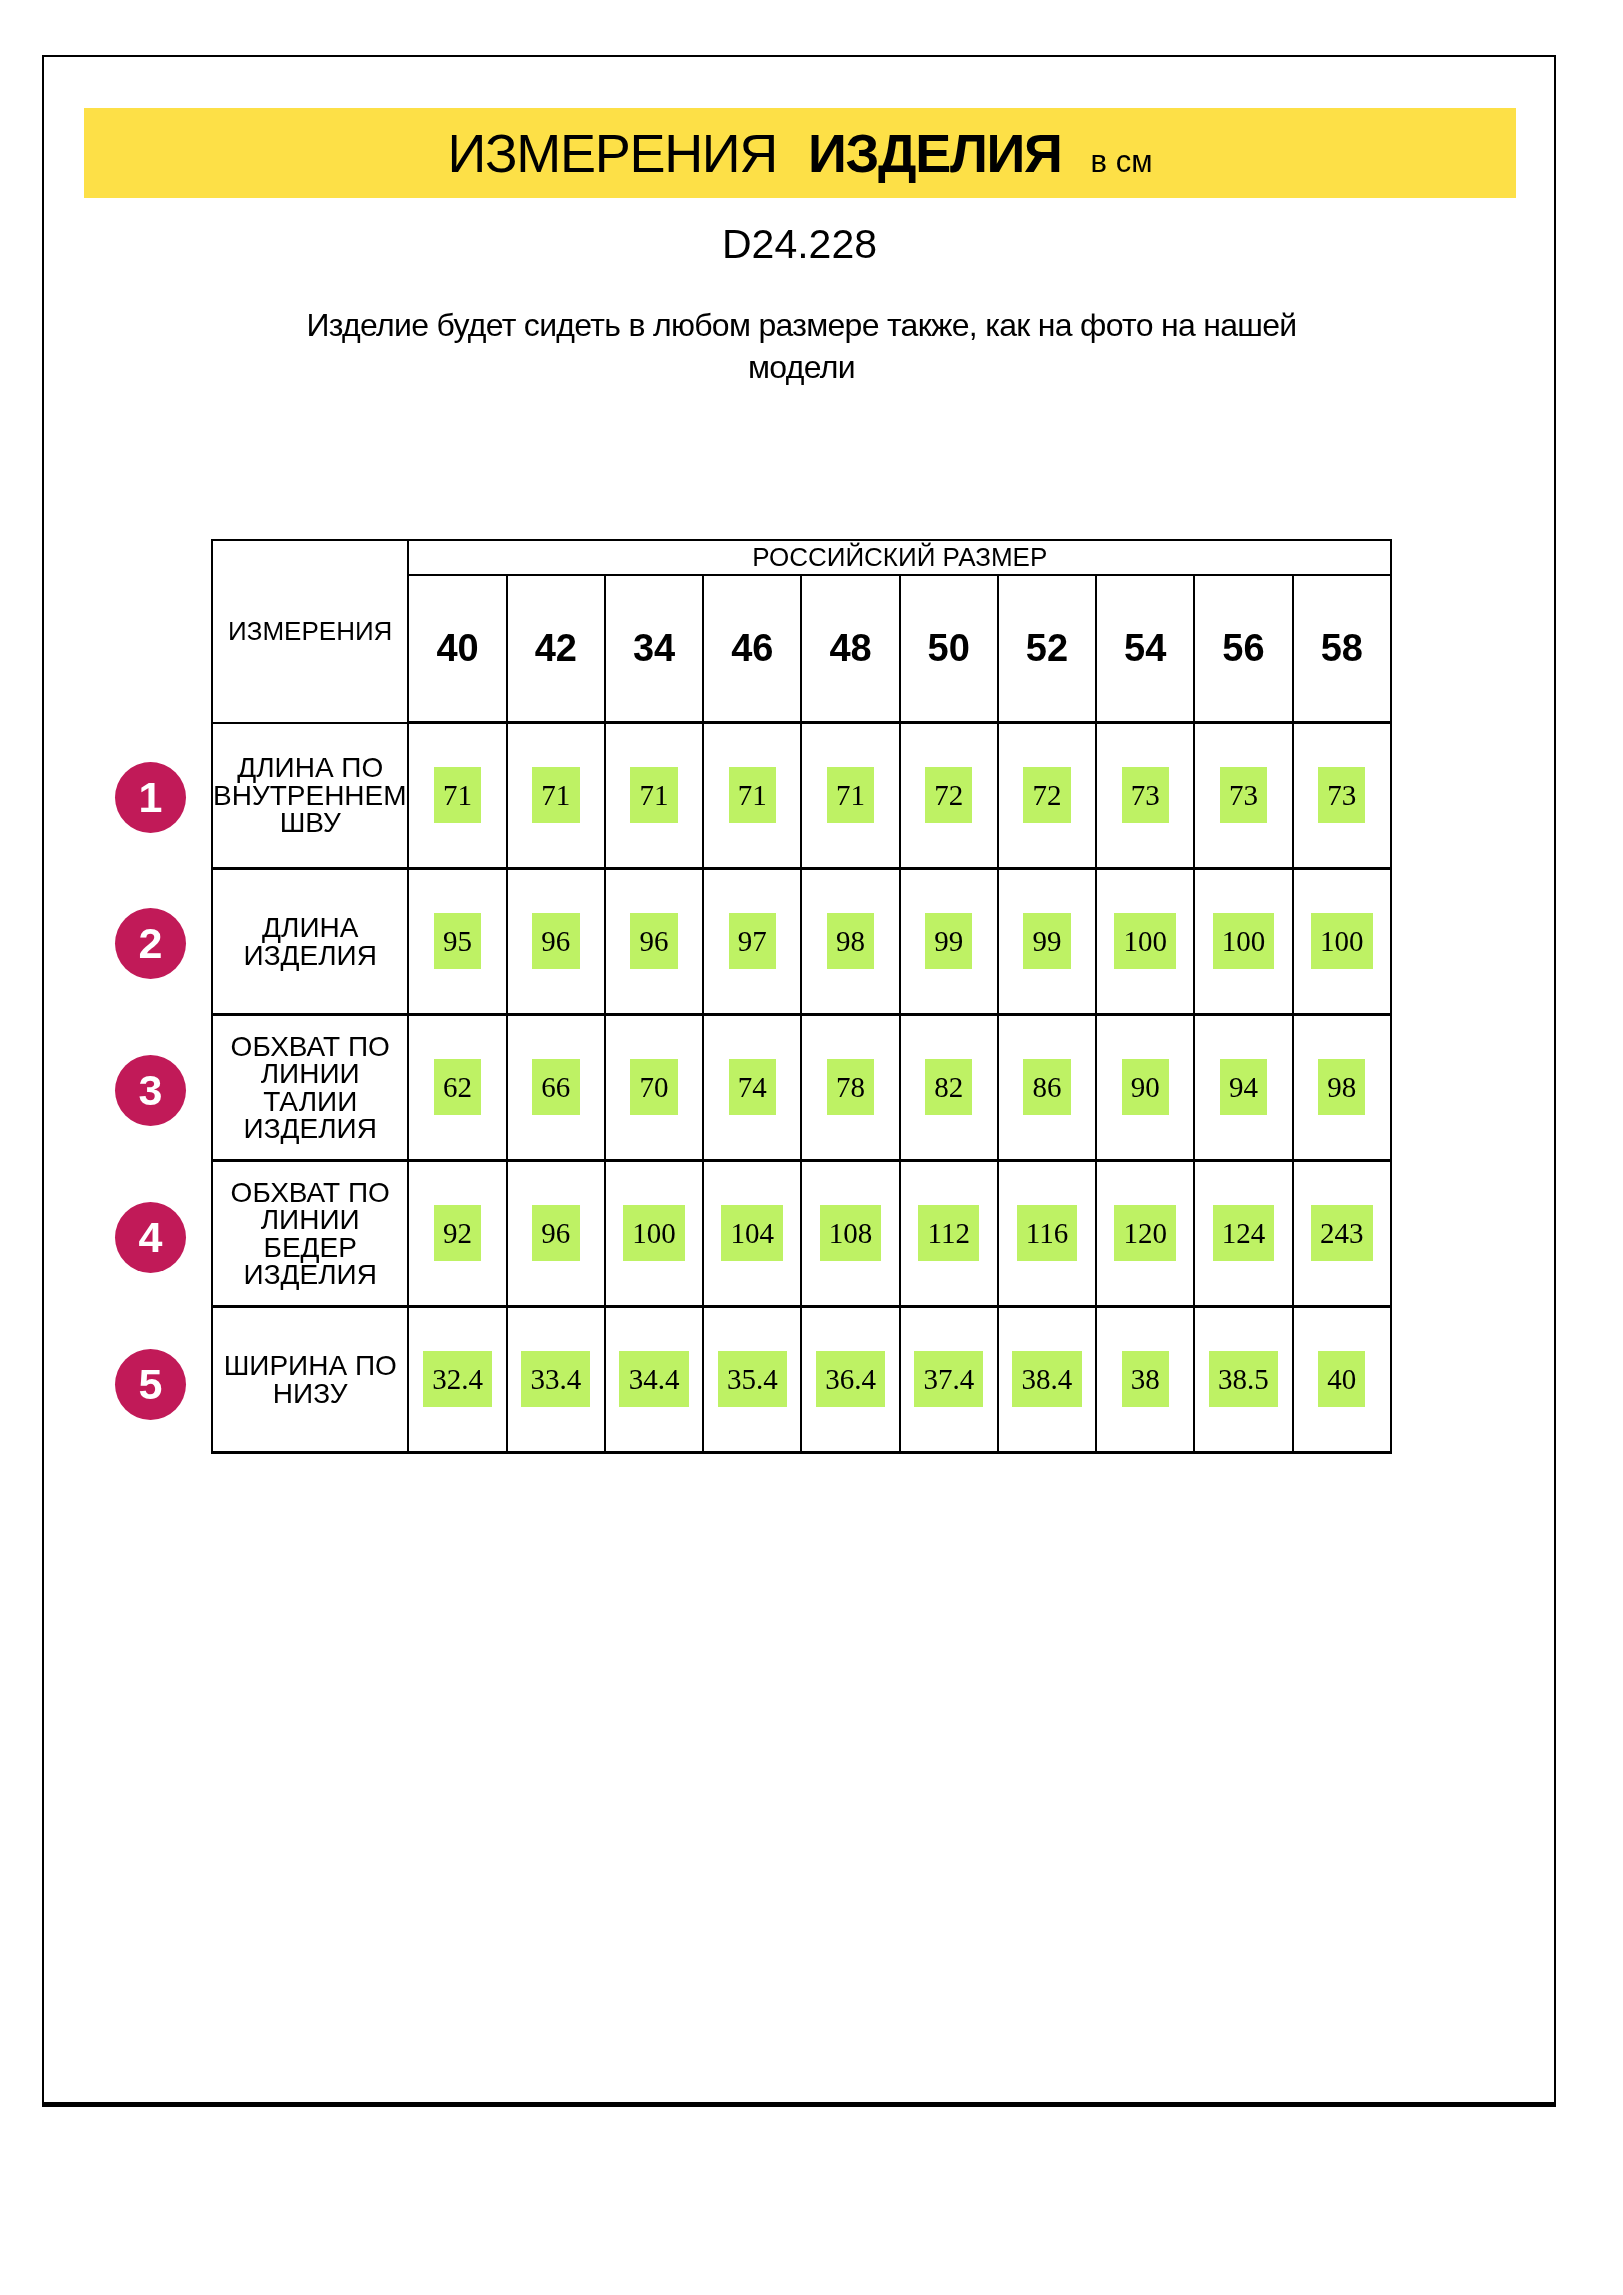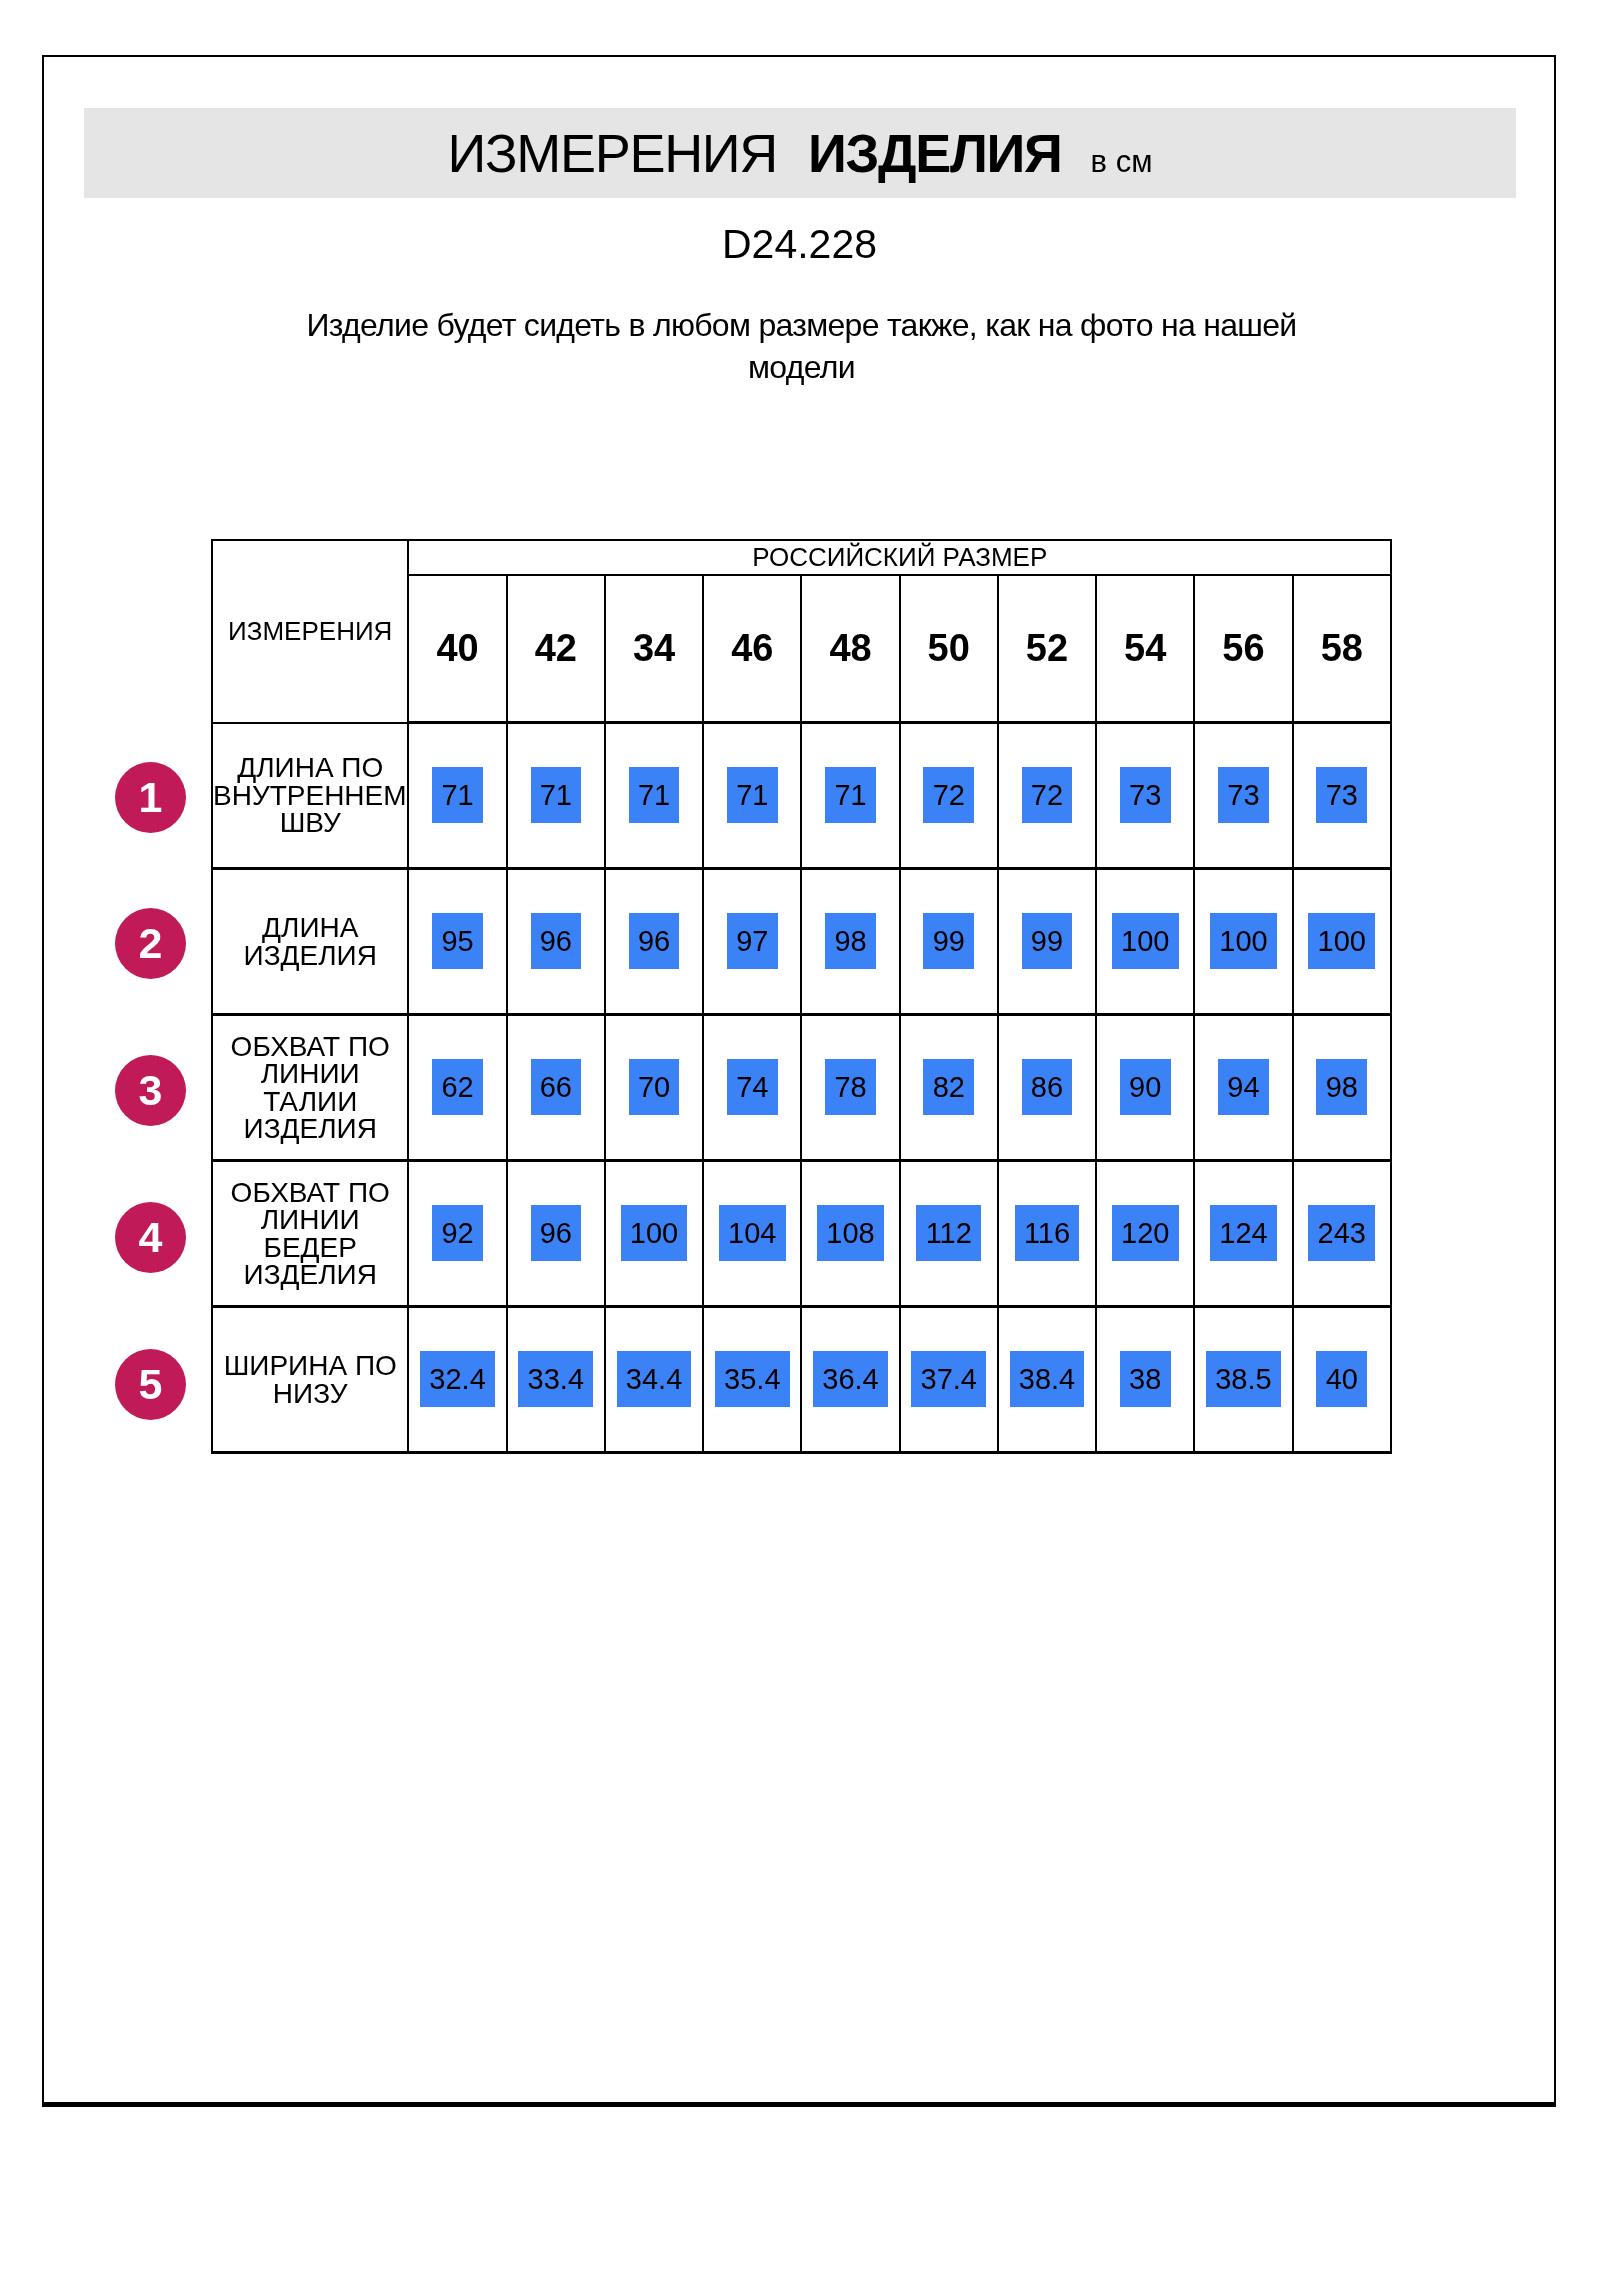--- a/index.html
+++ b/index.html
@@ -27,21 +27,21 @@
     box-sizing: border-box;
   }
 
   
   .banner {
     position: absolute;
     left: 84px;
     top: 108px;
     width: 1432px;
     height: 90px;
-    background: #e5e5e5;
+    background: #fde047;
     text-align: center;
     white-space: nowrap;
     line-height: 90px;
   }
   .banner .t-main {
     font-size: 54px;
     font-weight: 400;
     letter-spacing: -1.3px;
   }
   .banner .t-bold {
@@ -118,22 +118,23 @@
   }
   td.label-cell {
     font-size: 28px;
     line-height: 27.5px;
     padding: 0 17px;
   }
   td.value-cell {
     font-size: 29px;
   }
   td.value-cell .chip {
-    background: #3b82f6;
+    background: #bef264;
     padding: 11.8px 9.2px;
+    font-family: Liberation Serif, serif;
   }
 
   
   .row-badge {
     position: absolute;
     left: 115px;
     width: 71px;
     height: 71px;
     border-radius: 50%;
     background: #c11a58;

